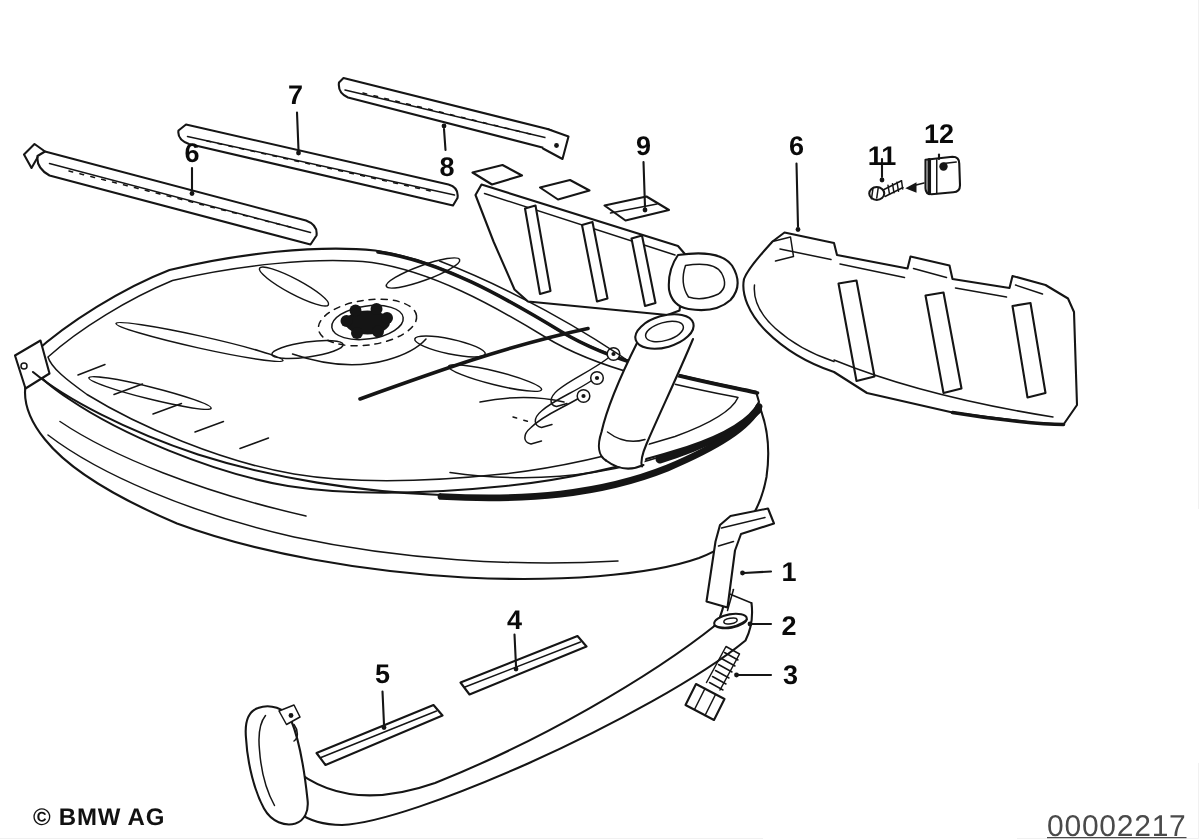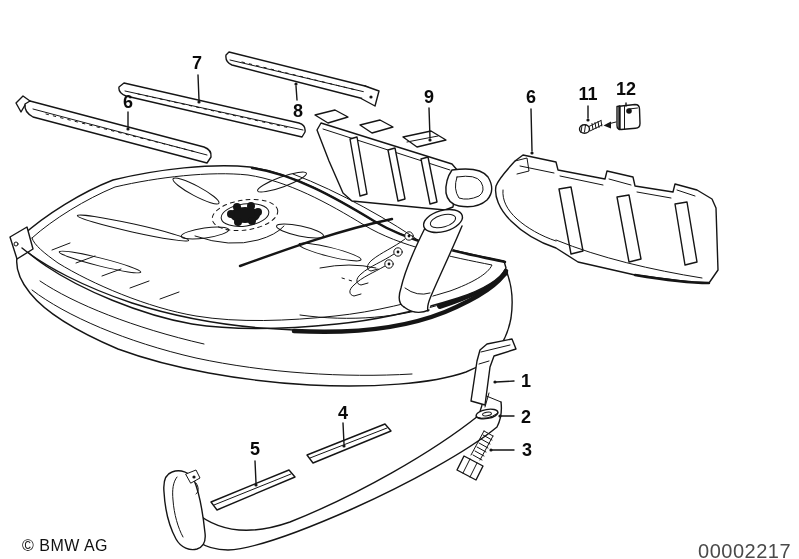--- a/index.html
+++ b/index.html
@@ -16,21 +16,21 @@
   svg .t4{stroke-width:4.5;}
   svg .t6{stroke-width:6;}
   svg .dash{stroke-dasharray:2.5,5;}
   svg .dash2{stroke-dasharray:4,4;}
   .callout{
     position:absolute;transform:translate(-50%,-50%);
     font-weight:bold;font-size:18px;color:#0a0a0a;line-height:1;
     user-select:none;cursor:pointer;
   }
   .copyright{
-    position:absolute;left:22px;top:537px;font-size:16px;font-weight:normal;
+    position:absolute;left:22px;top:537px;font-size:16px;font-weight:bold;
     color:#111;letter-spacing:0.5px;
   }
   .docnum{
     position:absolute;right:8px;top:540px;font-size:20px;color:#4a4a4a;
     letter-spacing:0.5px;
     text-decoration:underline;
   }
 </style>
 </head>
 <body>
@@ -239,19 +239,19 @@
   <div class="callout" style="left:526px;top:381px">1</div>
   <div class="callout" style="left:526px;top:417px">2</div>
   <div class="callout" style="left:527px;top:450px">3</div>
   <div class="callout" style="left:343px;top:413px">4</div>
   <div class="callout" style="left:255px;top:449px">5</div>
   <div class="callout" style="left:128px;top:102px">6</div>
   <div class="callout" style="left:197px;top:63px">7</div>
   <div class="callout" style="left:298px;top:111px">8</div>
   <div class="callout" style="left:429px;top:97px">9</div>
   <div class="callout" style="left:531px;top:97px">6</div>
-  <div class="callout" style="left:588px;top:94px">11</div>
+  <div class="callout" style="left:588px;top:104px">11</div>
   <div class="callout" style="left:626px;top:89px">12</div>
 
   <div class="copyright">© BMW AG</div>
   <div class="docnum">00002217</div>
 
 </div>
 
 </body></html>

